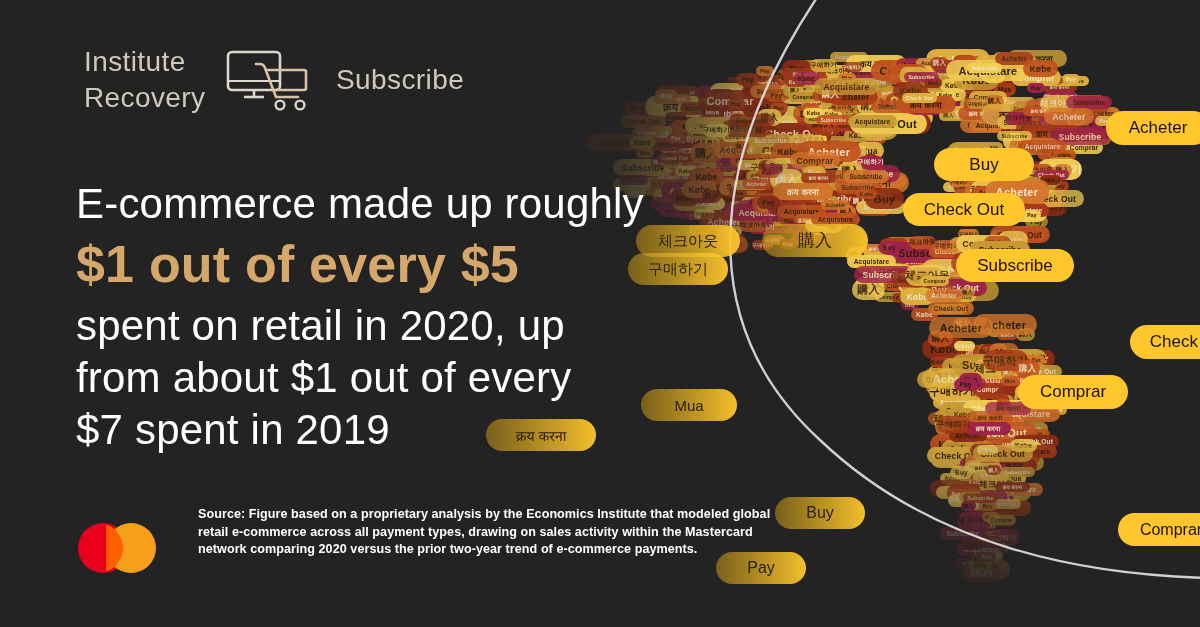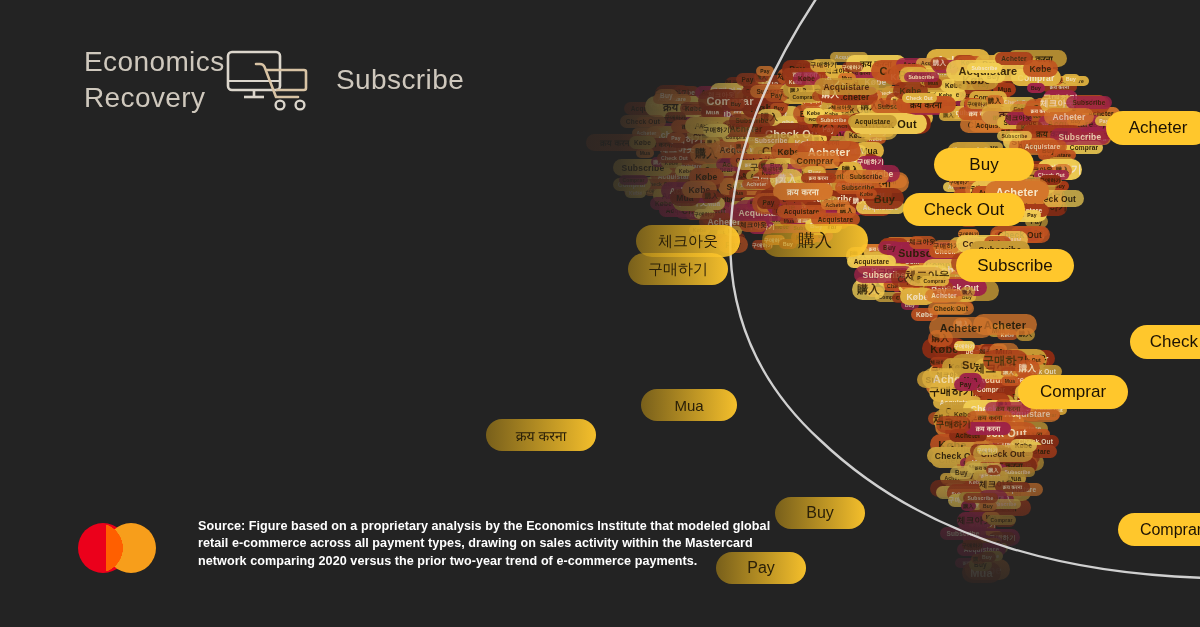--- a/index.html
+++ b/index.html
@@ -92,21 +92,21 @@
   #headline .accent{
     display:block;
     color:#D6A76B;
     font-size:52px;line-height:64px;
     font-weight:700;
     letter-spacing:.2px;
     margin:2px 0 4px;
   }
 
   
-  #footer{position:absolute;left:76px;top:506px;display:flex;align-items:center;gap:26px;}
+  #footer{position:absolute;left:76px;top:506px;display:flex;align-items:flex-start;gap:26px;}
   #mc-logo{position:relative;width:96px;height:68px;flex:0 0 auto;margin-top:8px;}
   #mc-logo .c{position:absolute;top:9px;width:50px;height:50px;border-radius:50%;}
   #mc-logo .c.red{left:2px;background:#EB001B;}
   #mc-logo .c.yel{left:30px;background:#F79E1B;}
   #mc-logo .c.mid{left:30px;width:22px;background:#FF5F00;border-radius:0;
      -webkit-mask-image:radial-gradient(circle 25px at -8px 25px,#000 99%,transparent 100%);
      mask-image:radial-gradient(circle 25px at -8px 25px,#000 99%,transparent 100%);}
   #source{
     color:#ffffff;
     font-size:12.6px;line-height:17.5px;
@@ -1161,40 +1161,47 @@
 
   <div id="map-veil"></div>
   <div id="map-veil-v"></div>
 
   <svg id="arc" viewBox="0 0 1200 627" preserveAspectRatio="none">
     <path d="M 822 -10 C 700 170, 700 330, 820 440 C 930 545, 1080 575, 1210 578" fill="none" stroke="#E8E8E8" stroke-width="2.4" opacity="0.88"></path>
   </svg>
 
   <div id="logo">
     <div class="logo-words left">
-      <span class="l1">Economics</span>
+      <span class="l1">Institute</span>
       <span class="l2">Recovery</span>
     </div>
 
     <svg id="logo-icon" viewBox="0 0 92 66">
       <rect x="6" y="5" width="52" height="38" rx="4" ry="4" fill="none" stroke="#DCD6CC" stroke-width="2.6"></rect>
       <line x1="6" y1="34" x2="58" y2="34" stroke="#DCD6CC" stroke-width="2.2"></line>
       <line x1="32" y1="43" x2="32" y2="50" stroke="#DCD6CC" stroke-width="2.6"></line>
       <line x1="22" y1="50" x2="42" y2="50" stroke="#DCD6CC" stroke-width="2.6"></line>
       <path d="M34 17 h4 a5 5 0 0 1 4.6 3.1 L54 50 h22" fill="none" stroke="#D8C3A4" stroke-width="2.6" stroke-linecap="round" stroke-linejoin="round"></path>
       <path d="M44 23 h38 a2 2 0 0 1 2 2 v16 a2 2 0 0 1 -2 2 h-28" fill="none" stroke="#D8C3A4" stroke-width="2.6" stroke-linejoin="round"></path>
       <circle cx="58" cy="58" r="4.4" fill="none" stroke="#DCD6CC" stroke-width="2.4"></circle>
       <circle cx="78" cy="58" r="4.4" fill="none" stroke="#DCD6CC" stroke-width="2.4"></circle>
     </svg>
 
     <div class="logo-words right">
       <span class="l1">Subscribe</span>
     </div>
   </div>
 
+  <div id="headline">
+    <span>E-commerce made up roughly</span>
+    <span class="accent">$1 out of every $5</span>
+    <span>spent on retail in 2020, up</span><br>
+    <span>from about $1 out of every</span><br>
+    <span>$7 spent in 2019</span>
+  </div>
 
   <div id="footer">
     <div id="mc-logo">
       <span class="c red"></span>
       <span class="c yel"></span>
       <span class="c mid"></span>
     </div>
     <div id="source">Source: Figure based on a proprietary analysis by the Economics Institute that modeled global retail e-commerce across all payment types, drawing on sales activity within the Mastercard network comparing 2020 versus the prior two-year trend of e-commerce payments.</div>
   </div>
 

